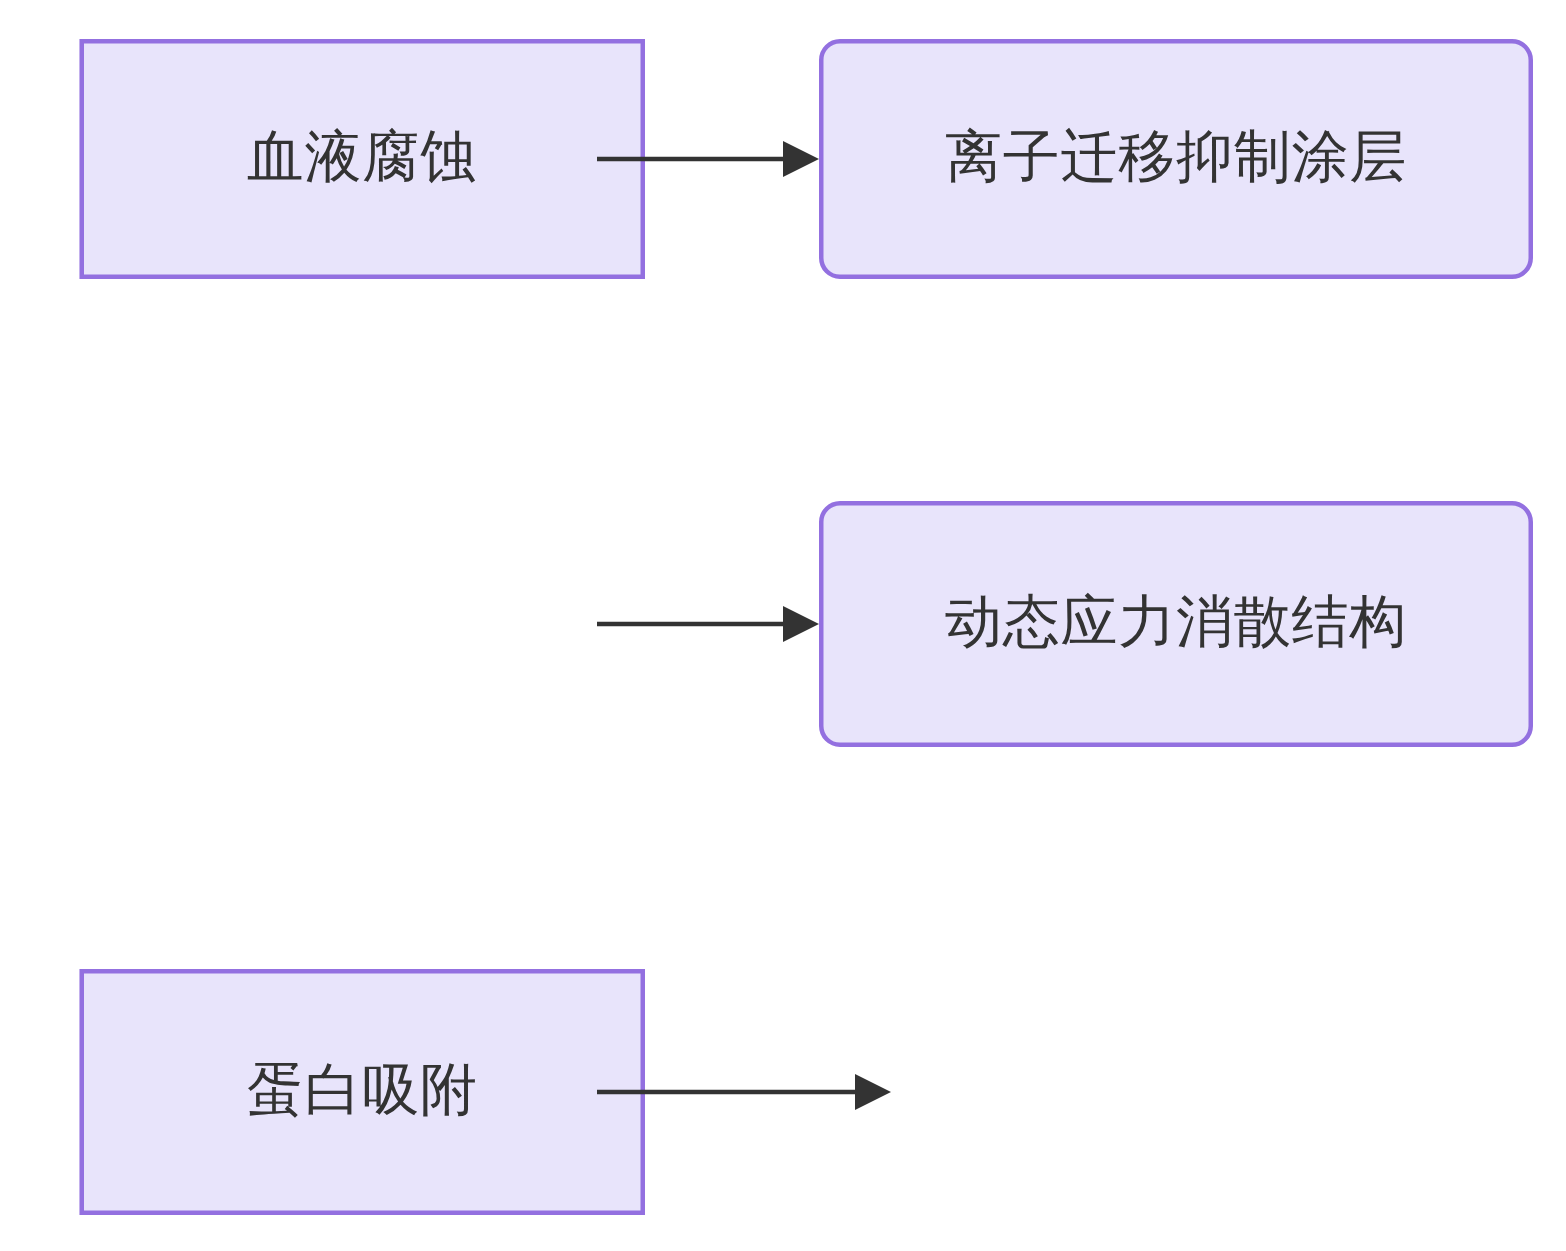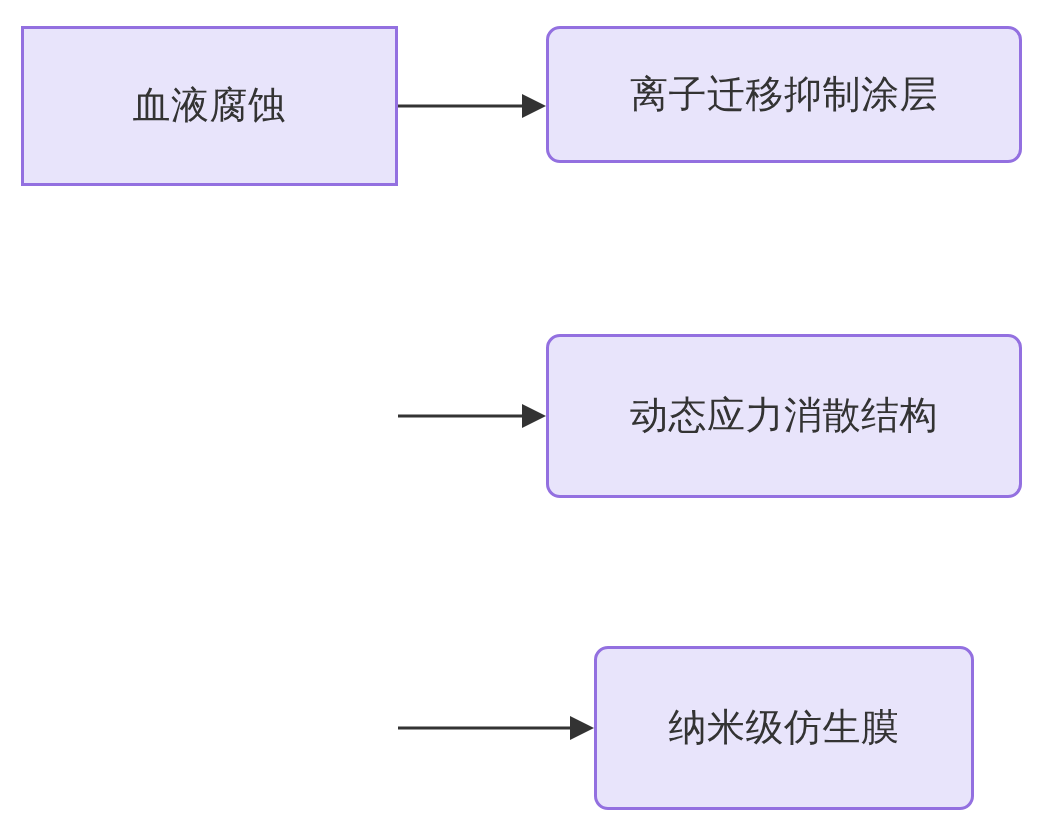--- a/index.html
+++ b/index.html
@@ -29,20 +29,21 @@
     border: 3px solid #9370e0;
     color: #333333;
     font-size: 38px;
     line-height: 1.25;
     letter-spacing: 0.5px;
     white-space: nowrap;
     text-align: center;
   }
   .node.square {
     border-radius: 0;
+    margin-left: 32px;
   }
   .node.rounded {
     border-radius: 14px;
   }
   .node-label {
     display: block;
   }
   .edge {
     position: absolute;
     pointer-events: none;
@@ -65,37 +66,37 @@
 
   <div class="node square" style="left:21px; top:26px; width:377px; height:160px;">
     <span class="node-label">血液腐蚀</span>
   </div>
 
   <svg class="edge" style="left:398px; top:86px; width:148px; height:40px;" viewBox="0 0 148 40">
     <line class="edge-line" x1="0" y1="20" x2="126" y2="20"></line>
     <polygon class="edge-head" points="124,8 148,20 124,32"></polygon>
   </svg>
 
-  <div class="node rounded" style="left:546px; top:26px; width:476px; height:137px;">
+  <div class="node rounded" style="left:546px; top:26px; width:476px; height:160px;">
     <span class="node-label">离子迁移抑制涂层</span>
   </div>
 
 
   <svg class="edge" style="left:398px; top:396px; width:148px; height:40px;" viewBox="0 0 148 40">
     <line class="edge-line" x1="0" y1="20" x2="126" y2="20"></line>
     <polygon class="edge-head" points="124,8 148,20 124,32"></polygon>
   </svg>
 
   <div class="node rounded" style="left:546px; top:334px; width:476px; height:164px;text-align:center;">
     <span class="node-label">动态应力消散结构</span>
   </div>
 
+  <div class="node square" style="left:21px; top:646px; width:377px; height:164px;">
+    <span class="node-label">蛋白吸附</span>
+  </div>
 
   <svg class="edge" style="left:398px; top:708px; width:196px; height:40px;" viewBox="0 0 196 40">
     <line class="edge-line" x1="0" y1="20" x2="174" y2="20"></line>
     <polygon class="edge-head" points="172,8 196,20 172,32"></polygon>
   </svg>
 
-  <div class="node rounded" style="left:594px; top:646px; width:380px; height:164px;">
-    <span class="node-label">纳米级仿生膜</span>
-  </div>
 
 </div>
 
 </body></html>

